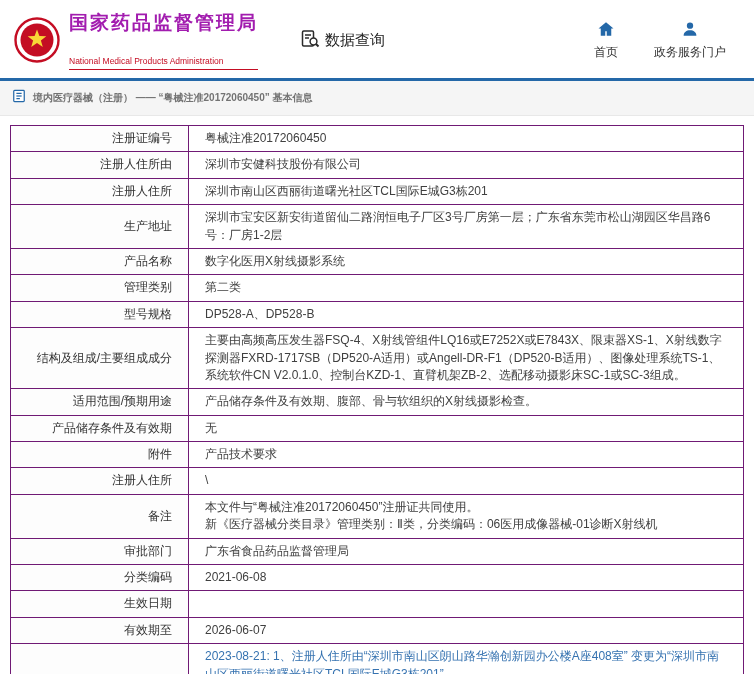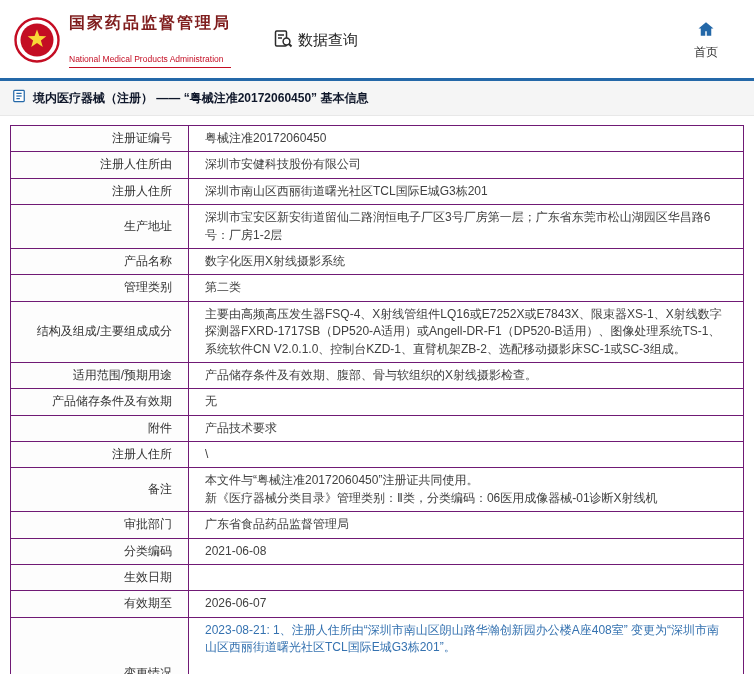--- a/index.html
+++ b/index.html
@@ -13,38 +13,38 @@
   .site-header {
     display: flex;
     align-items: center;
     height: 78px;
     padding: 10px 14px 8px 14px;
     background: #fff;
   }
   .brand { display: flex; align-items: center; gap: 9px; }
   .emblem { display: inline-flex; width: 46px; height: 46px; }
   .brand-text { display: flex; flex-direction: column; }
-  .brand-cn { color: #7f1d1d; font-size: 16px; font-weight: bold; letter-spacing: 2px; }
+  .brand-cn { color: #a21caf; font-size: 19px; font-weight: bold; letter-spacing: 2px; }
   .brand-en { color: #c40d23; font-size: 8.5px; margin-top: 20px; padding-bottom: 3px; border-bottom: 1px solid #c40d23; }
   .data-query {
     display: flex; align-items: center; gap: 5px;
     margin-left: 42px; font-size: 15px; font-weight: normal; color: #222; cursor: pointer;
   }
-  .top-nav { margin-left: auto; display: flex; gap: 36px; margin-right: 22px; }
+  .top-nav { margin-left: auto; display: flex; gap: 36px; margin-right: 14px; }
   .nav-item {
     display: flex; flex-direction: column; align-items: center; gap: 3px;
     text-decoration: none; color: #333; font-size: 12px; cursor: pointer;
   }
   .blue-rule { height: 3px; background: #2468a8; }
   .title-bar {
     display: flex; align-items: center; gap: 7px;
     background: #f5f5f5; padding: 8px 12px;
     border-bottom: 1px solid #e8e8e8;
   }
-  .page-title { color: #0f172a; font-size: 12px; font-weight: bold; }
+  .page-title { color: #737373; font-size: 10px; font-weight: bold; }
   .info-table {
     width: 734px; margin: 9px 10px 12px 10px;
     border-collapse: collapse; font-size: 12px;
     table-layout: fixed;
   }
   .info-table td {
     border: 1px solid #701a75;
     padding: 4px 16px;
     line-height: 1.45;
     vertical-align: middle;
@@ -89,20 +89,29 @@
 
     <nav class="top-nav">
       <a class="nav-item" href="#">
         <span>
           <svg width="18" height="18" viewBox="0 0 24 24" fill="#2468a8">
             <path d="M12 3 2 11.2h3V21h6v-6h2v6h6v-9.8h3z"></path>
           </svg>
         </span>
         <span>首页</span>
       </a>
+      <a class="nav-item" href="#">
+        <span>
+          <svg width="18" height="18" viewBox="0 0 24 24" fill="#2468a8">
+            <circle cx="12" cy="7.5" r="4.2"></circle>
+            <path d="M3.5 21c0-4.6 3.8-7.2 8.5-7.2s8.5 2.6 8.5 7.2z"></path>
+          </svg>
+        </span>
+        <span>政务服务门户</span>
+      </a>
     </nav>
   </header>
 
   <div class="blue-rule"></div>
 
   <div class="title-bar">
     <span>
       <svg width="14" height="14" viewBox="0 0 16 16">
         <rect x="2" y="1.5" width="12" height="13" rx="1" fill="#ffffff" stroke="#2468a8" stroke-width="1.4"></rect>
         <line x1="5" y1="5" x2="11" y2="5" stroke="#2468a8" stroke-width="1.4"></line>
@@ -133,20 +142,24 @@
         </tr>
         <tr>
           <td class="label-cell">产品名称</td>
           <td class="value-cell">数字化医用X射线摄影系统</td>
         </tr>
         <tr>
           <td class="label-cell">管理类别</td>
           <td class="value-cell">第二类</td>
         </tr>
         <tr>
+          <td class="label-cell">型号规格</td>
+          <td class="value-cell">DP528-A、DP528-B</td>
+        </tr>
+        <tr>
           <td class="label-cell">结构及组成/主要组成成分</td>
           <td class="value-cell">主要由高频高压发生器FSQ-4、X射线管组件LQ16或E7252X或E7843X、限束器XS-1、X射线数字探测器FXRD-1717SB（DP520-A适用）或Angell-DR-F1（DP520-B适用）、图像处理系统TS-1、系统软件CN V2.0.1.0、控制台KZD-1、直臂机架ZB-2、选配移动摄影床SC-1或SC-3组成。</td>
         </tr>
         <tr>
           <td class="label-cell">适用范围/预期用途</td>
           <td class="value-cell">产品储存条件及有效期、腹部、骨与软组织的X射线摄影检查。</td>
         </tr>
         <tr>
           <td class="label-cell">产品储存条件及有效期</td>
           <td class="value-cell">无</td>

